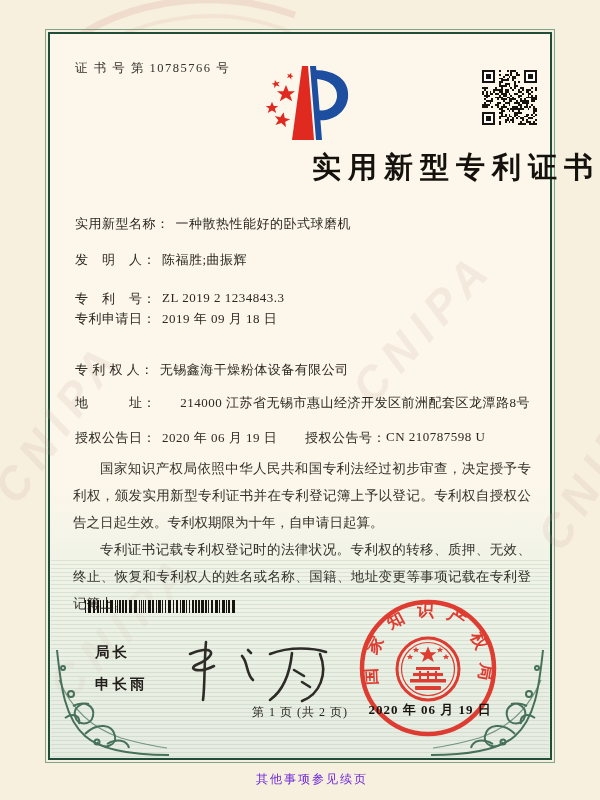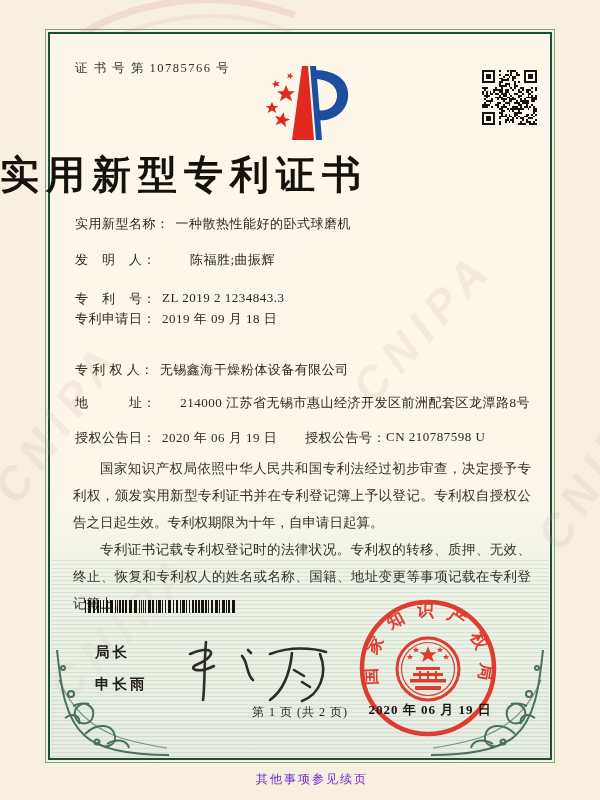--- a/index.html
+++ b/index.html
@@ -12,22 +12,22 @@
          border:2px solid #1f4e38;outline:1px solid #7da48b;outline-offset:2px;
          background:linear-gradient(180deg,#fcf7ea 0%,#fcf7ea 62%,#eef2e7 76%,#e6ece1 100%);z-index:1;}
   .guilloche{position:absolute;left:51px;top:560px;width:498px;height:198px;z-index:1;
          background:repeating-linear-gradient(180deg,rgba(120,155,125,.18) 0 1px,transparent 1px 4px);}
   .wm{position:absolute;z-index:2;font-family:"Liberation Sans","DejaVu Sans",sans-serif;
       font-weight:bold;font-style:italic;font-size:46px;letter-spacing:9px;
       color:rgba(196,160,148,.16);white-space:nowrap;pointer-events:none;}
   .cert-no{position:absolute;left:75px;top:60px;z-index:3;font-size:12.5px;letter-spacing:1.5px;color:#33302b;}
   .logo{position:absolute;left:256px;top:60px;z-index:3;}
   .qr{position:absolute;left:482px;top:70px;z-index:3;}
-  .title{position:absolute;left:0;top:148px;width:600px;text-align:left;z-index:3;
-         font-size:39px;font-weight:bold;letter-spacing:7px;color:#15120e;}
+  .title{position:absolute;left:0;top:148px;width:600px;text-align:right;z-index:3;
+         font-size:29px;font-weight:bold;letter-spacing:7px;color:#15120e;}
   .fieldrow{position:absolute;left:75px;z-index:3;display:flex;font-size:13px;letter-spacing:.5px;color:#2b2822;text-align:right;}
   .fieldrow .lab{white-space:pre;}
   .fieldrow .val{margin-left:6px;}
   .addr .val{width:368px;line-height:18px;}
   .grant2{position:absolute;left:305px;z-index:3;display:flex;font-size:13px;letter-spacing:.5px;color:#2b2822;}
   .paras{position:absolute;left:73px;top:455px;width:458px;z-index:3;font-size:13.5px;line-height:27px;
          text-align:justify;color:#35322c;}
   .paras p{margin:0;text-indent:2em;}
   .barcode{position:absolute;left:85px;top:600px;z-index:3;}
   .officer{position:absolute;left:95px;z-index:3;font-family:"Liberation Sans","DejaVu Sans",sans-serif;
@@ -365,21 +365,21 @@
       <rect x="1" y="23" width="5" height="5" fill="#fff"></rect>
       <rect x="2" y="24" width="3" height="3" fill="#17140f"></rect>
     </svg>
 
   <div class="title">实用新型专利证书</div>
 
   <div class="fieldrow" style="top:215px;">
     <span class="lab">实用新型名称：</span>
     <span class="val">一种散热性能好的卧式球磨机</span>
   </div>
-  <div class="fieldrow" style="top:251px;gap:28px;">
+  <div class="fieldrow" style="top:251px;">
     <span class="lab">发　明　人：</span>
     <span class="val">陈福胜;曲振辉</span>
   </div>
   <div class="fieldrow" style="top:290px;">
     <span class="lab">专　利　号：</span>
     <span class="val">ZL 2019 2 1234843.3</span>
   </div>
   <div class="fieldrow" style="top:310px;">
     <span class="lab">专利申请日：</span>
     <span class="val">2019 年 09 月 18 日</span>

